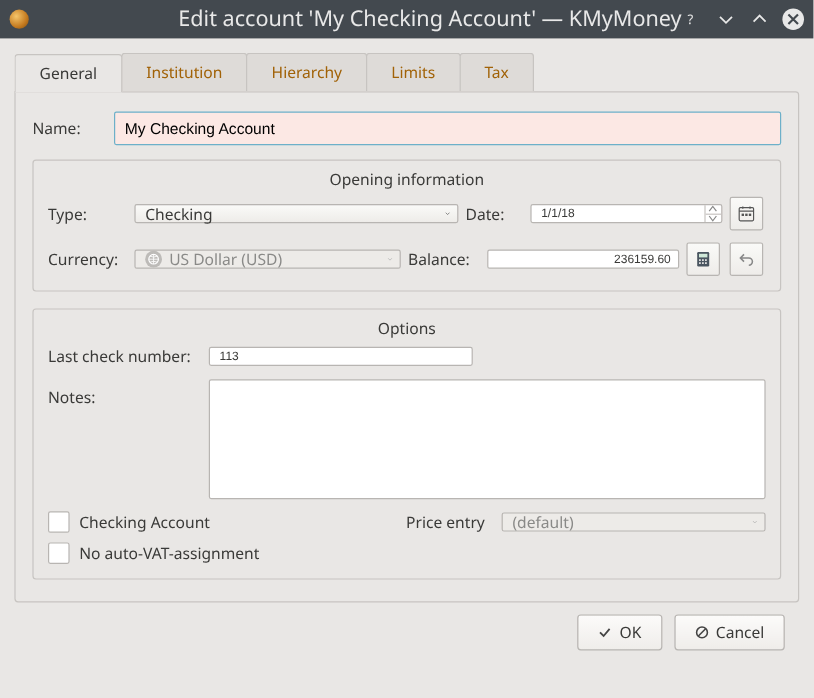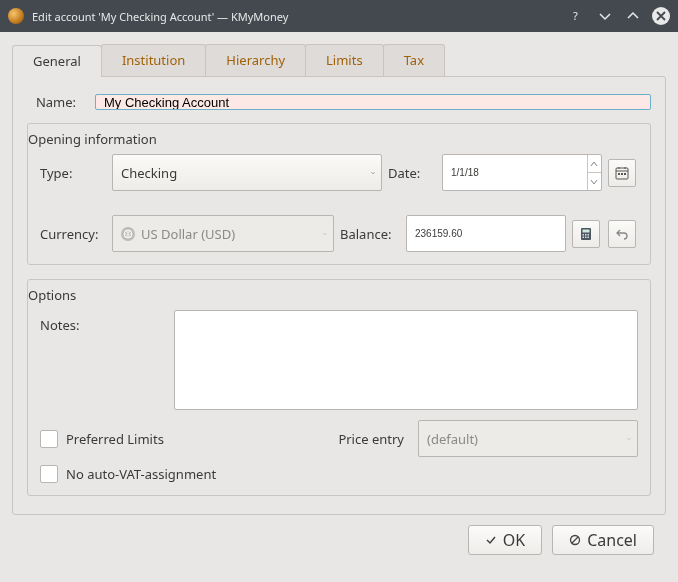--- a/index.html
+++ b/index.html
@@ -38,22 +38,22 @@
   }
   .titlebar .app-icon {
     width: 16px; height: 16px;
     border-radius: 50%;
     background: radial-gradient(circle at 35% 35%, #f5c56b, #c47a1f 60%, #7a4a10);
     margin-right: 8px;
     flex-shrink: 0;
   }
   .titlebar .title {
     flex: 1;
-    text-align: left;
-    font-size: 11px;
+    text-align: right;
+    font-size: 18px;
   }
   .titlebar .controls {
     display: flex;
     gap: 10px;
     align-items: center;
   }
   .titlebar .ctrl {
     width: 18px; height: 18px;
     display: flex; align-items: center; justify-content: center;
     color: var(--titlebar-text);
@@ -107,53 +107,53 @@
   }
 
   .row {
     display: flex;
     align-items: center;
     margin-bottom: 12px;
     gap: 10px;
   }
   .label {
     min-width: 58px;
-    text-align: center;
+    text-align: left;
   }
 
   input[type=text].name-input {
     flex: 1;
-    height: 16px;
+    height: 28px;
     padding: 0 8px;
     border: 1px solid var(--highlight-border);
     background: var(--highlight);
     border-radius: 2px;
     font-size: 13px;
     outline: none;
   }
 
   .group {
     border: 1px solid var(--border);
     border-radius: 3px;
     padding: 30px 12px 12px 12px;
     position: relative;
     margin-bottom: 14px;
     background: var(--tab-active);
   }
   .group-title {
     position: absolute;
     top: 6px;
     left: 0; right: 0;
-    text-align: left;
+    text-align: center;
     font-size: 13px;
     color: var(--text);
   }
 
   .select, .combo, .textinput, .numinput {
-    height: 37px;
+    height: 16px;
     border: 1px solid var(--border-dark);
     background: linear-gradient(#fafaf8, #eeece9);
     border-radius: 2px;
     display: flex;
     align-items: center;
     padding: 0 6px 0 8px;
     font-size: 13px;
   }
   .select { cursor: pointer; }
   .select .chev, .combo .chev {
@@ -183,21 +183,21 @@
     background: transparent;
     width: 100%;
     font-size: 10px;
     color: var(--text);
     padding: 0;
   }
   .numinput {
     background: #fff;
     padding: 0 0 0 8px;
   }
-  .numinput input { text-align: left; padding-right: 6px; }
+  .numinput input { text-align: right; padding-right: 6px; }
   .numinput .spinners {
     display: flex; flex-direction: column;
     border-left: 1px solid var(--border);
     height: 100%;
     width: 16px;
   }
   .numinput .spinners .sp {
     flex: 1;
     display: flex; align-items: center; justify-content: center;
     cursor: pointer;
@@ -213,21 +213,21 @@
     display: flex; align-items: center; justify-content: center;
     cursor: pointer;
     flex-shrink: 0;
   }
 
   .opening-row1, .opening-row2 {
     display: grid;
     grid-template-columns: 66px 1fr 60px 160px 30px 30px;
     gap: 6px;
     align-items: center;
-    margin-bottom: 24px;
+    margin-bottom: 10px;
   }
   .opening-row1 { grid-template-columns: 66px 1fr 48px 160px 30px; }
   .opening-row2 { margin-bottom: 0; }
 
   .options-row {
     display: flex;
     align-items: flex-start;
     gap: 10px;
     margin-bottom: 10px;
   }
@@ -279,21 +279,21 @@
     padding: 10px 12px 0 12px;
   }
   .btn {
     height: 30px;
     padding: 0 16px;
     border: 1px solid var(--border-dark);
     background: linear-gradient(#fcfbfa, #efedea);
     border-radius: 3px;
     display: flex; align-items: center; gap: 6px;
     cursor: pointer;
-    font-size: 16px;
+    font-size: 13px;
   }
   svg.chev { width:10px; height:10px; }
 </style>
 </head>
 <body>
 
 <div class="titlebar">
   <div class="app-icon"></div>
   <div class="title">Edit account 'My Checking Account' — KMyMoney</div>
   <div class="controls">
@@ -415,30 +415,36 @@
           <svg width="14" height="14" viewBox="0 0 14 14">
             <path d="M5 3 L2 6 L5 9 M2.5 6 H9 A3 3 0 0 1 9 12" fill="none" stroke="#888" stroke-width="1.3"></path>
           </svg>
         </div>
       </div>
     </div>
 
     <div class="group" style="margin-bottom:0">
       <div class="group-title">Options</div>
 
+      <div class="options-row" style="align-items:center">
+        <div class="olabel" style="padding-top:0">Last check number:</div>
+        <div class="textinput check-input">
+          <input type="text" value="113" style="">
+        </div>
+      </div>
 
       <div class="options-row">
         <div class="olabel">Notes:</div>
         <textarea class="notes" style=""></textarea>
       </div>
 
       <div class="bottom-opts">
         <div class="pref">
           <div class="checkbox"></div>
-          <span>Preferred Limits</span>
+          <span>Checking Account</span>
         </div>
         <div class="price-label">Price entry</div>
         <div class="select disabled price-select">
           <span>(default)</span>
           <span class="chev">
             <svg class="chev" viewBox="0 0 10 10">
                 <path d="M1 3 L5 7 L9 3" stroke="#aaa" stroke-width="1.4" fill="none"></path>
               </svg>
           </span>
         </div>

